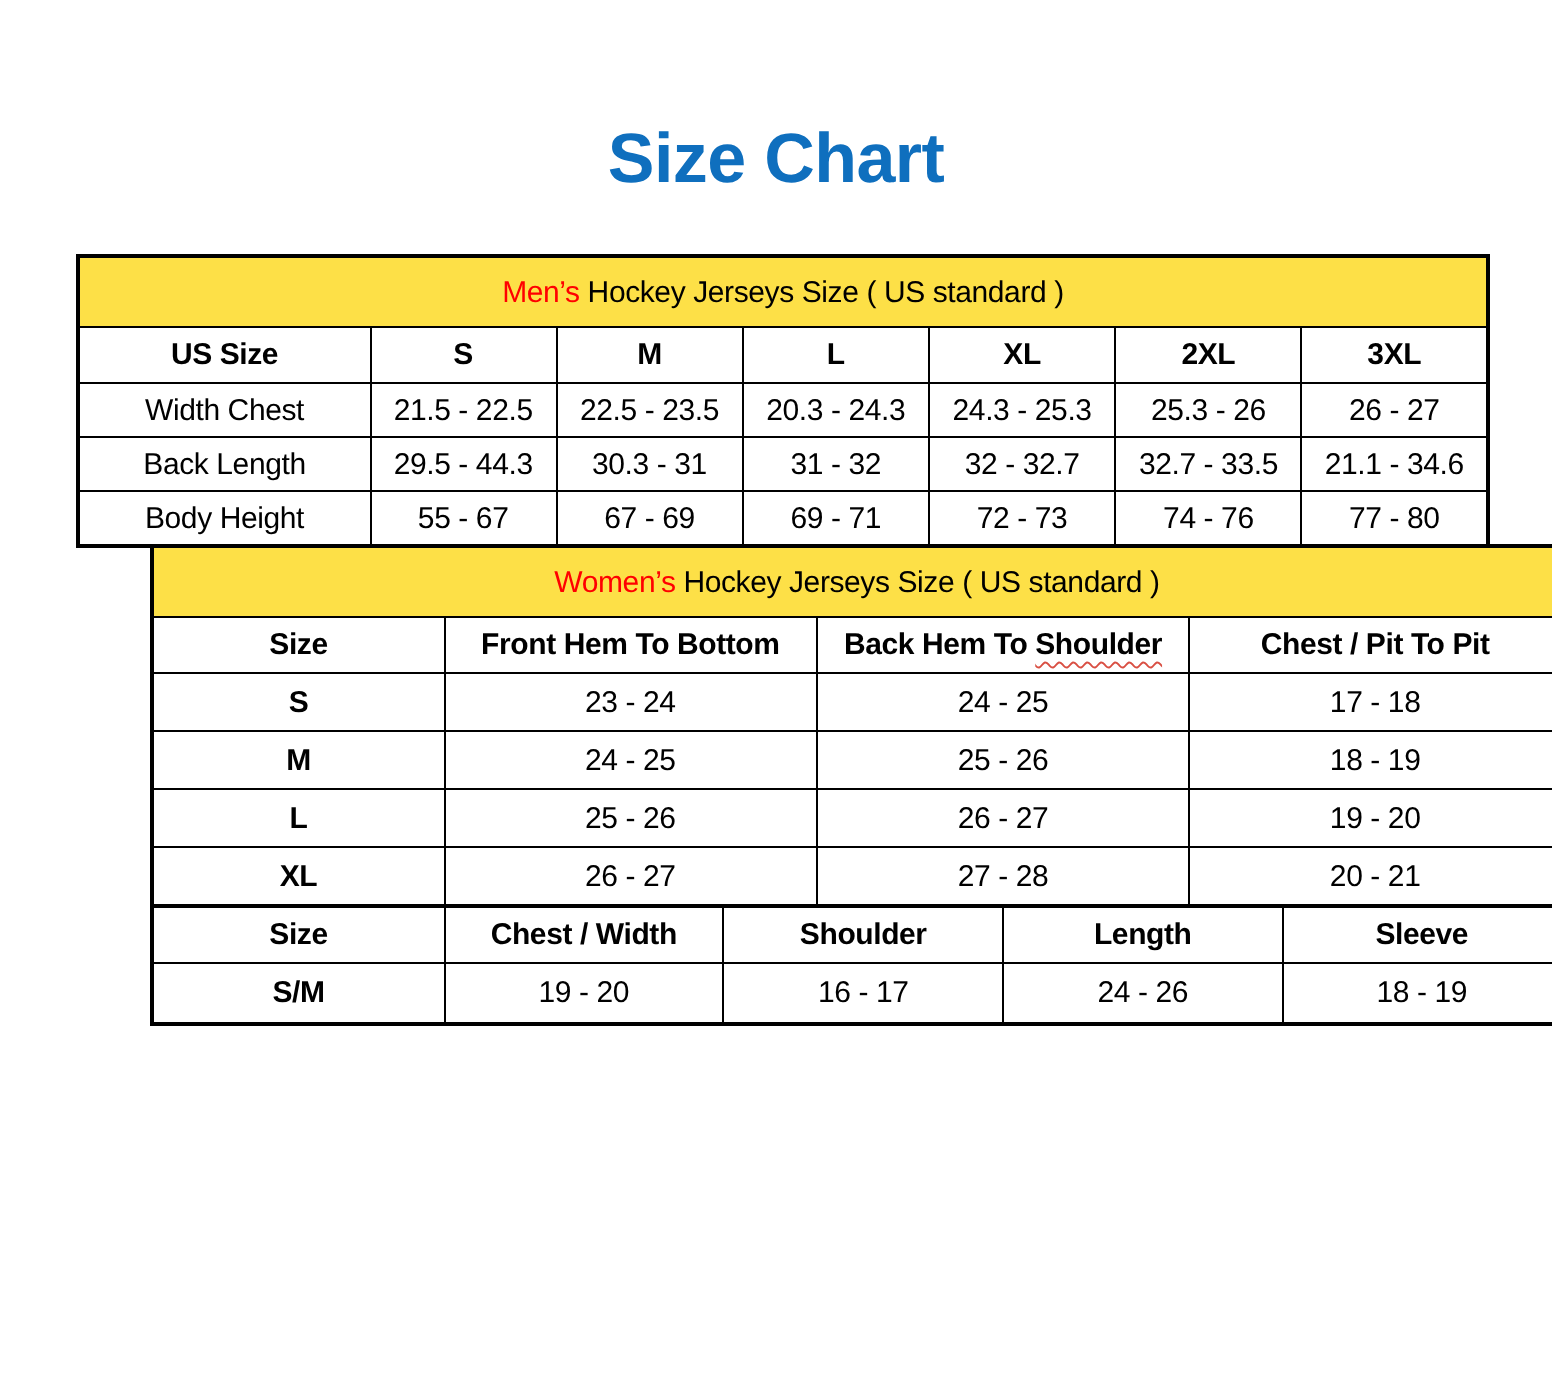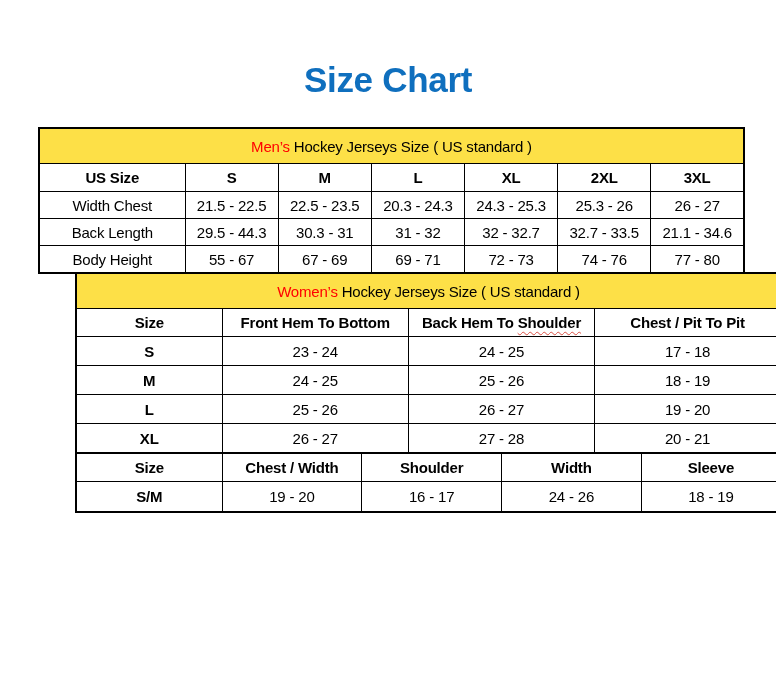--- a/index.html
+++ b/index.html
@@ -173,21 +173,21 @@
         <col class="c-val">
         <col class="c-val">
         <col class="c-val">
         <col class="c-val">
       </colgroup>
       <tbody>
         <tr>
           <th class="col-head">Size</th>
           <th class="col-head">Chest / Width</th>
           <th class="col-head">Shoulder</th>
-          <th class="col-head">Width</th>
+          <th class="col-head">Length</th>
           <th class="col-head">Sleeve</th>
         </tr>
         <tr>
           <td class="row-label">S/M</td>
           <td>19 - 20</td>
           <td>16 - 17</td>
           <td>24 - 26</td>
           <td>18 - 19</td>
         </tr>
       </tbody>

